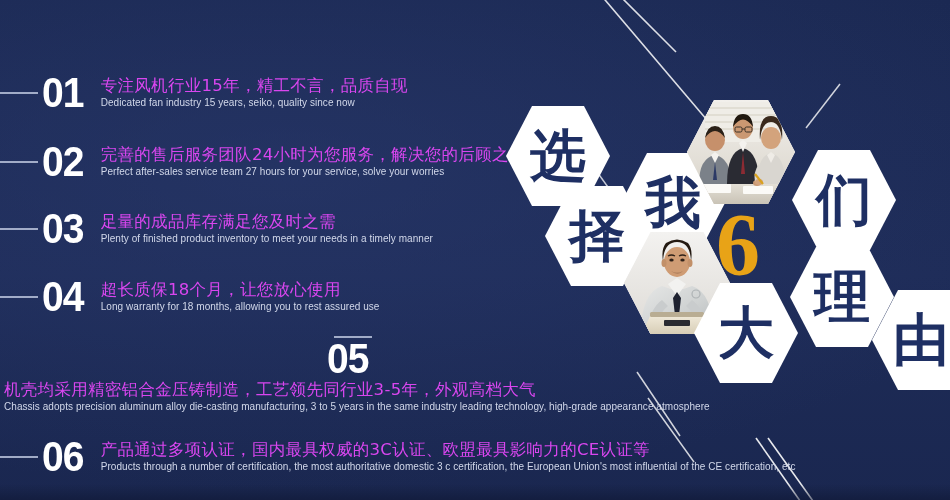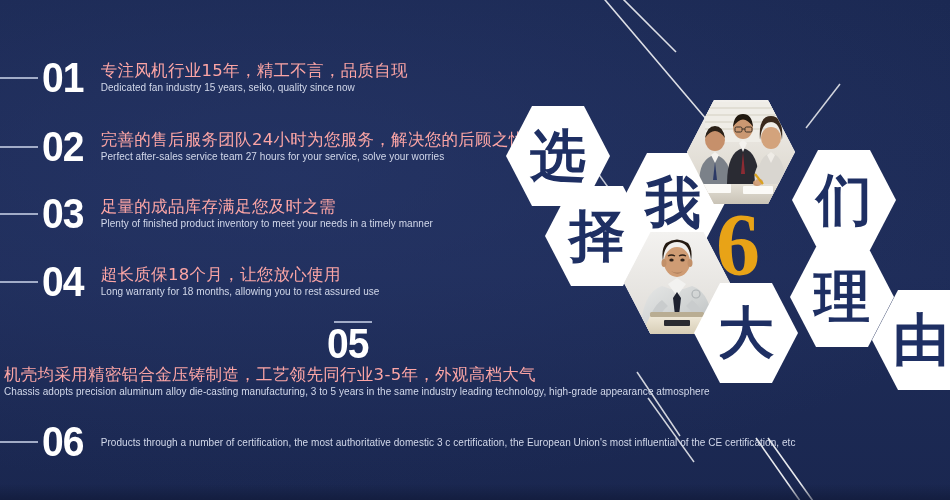--- a/index.html
+++ b/index.html
@@ -37,21 +37,21 @@
   .deco-lines {
     position: absolute;
     inset: 0;
     pointer-events: none;
   }
 
   
   .reason-list {
     position: absolute;
     left: 0;
-    top: 1px;
+    top: 16px;
     width: 740px;
     height: 440px;
   }
   .reason-row {
     position: absolute;
     left: 0;
     display: flex;
     align-items: center;
     height: 58px;
   }
@@ -75,21 +75,21 @@
     transform-origin: left center;
     padding-right: 10px;
   }
   .row-text {
     flex: 1 1 auto;
     display: block;
     padding-left: 4px;
   }
   .row-cn {
     display: block;
-    color: #fca5a5;
+    color: #d946ef;
     font-size: 16.5px;
     line-height: 1.18;
     letter-spacing: 0.3px;
     white-space: nowrap;
     font-family: "DejaVu Sans", "Liberation Sans", sans-serif;
   }
   .row-en {
     display: block;
     color: #d2d8ea;
     font-size: 10px;
@@ -210,20 +210,21 @@
       <span class="row-text">
         <span class="row-cn">机壳均采用精密铝合金压铸制造，工艺领先同行业3-5年，外观高档大气</span>
         <span class="row-en">Chassis adopts precision aluminum alloy die-casting manufacturing, 3 to 5 years in the same industry leading technology, high-grade appearance atmosphere</span>
       </span>
     </div>
 
     <div class="reason-row" style="top:390px;margin-top:22px;">
       <span class="row-dash"></span>
       <span class="row-num">06</span>
       <span class="row-text">
+        <span class="row-cn">产品通过多项认证，国内最具权威的3C认证、欧盟最具影响力的CE认证等</span>
         <span class="row-en">Products through a number of certification, the most authoritative domestic 3 c certification, the European Union's most influential of the CE certification, etc</span>
       </span>
     </div>
 
   </div>
 
   <div class="hex-cluster">
 
     <div class="hex plain" style="left:506px; top:106px; width:104px; height:100px;">
       <span class="hex-char" style="font-size:56px;">选</span>

